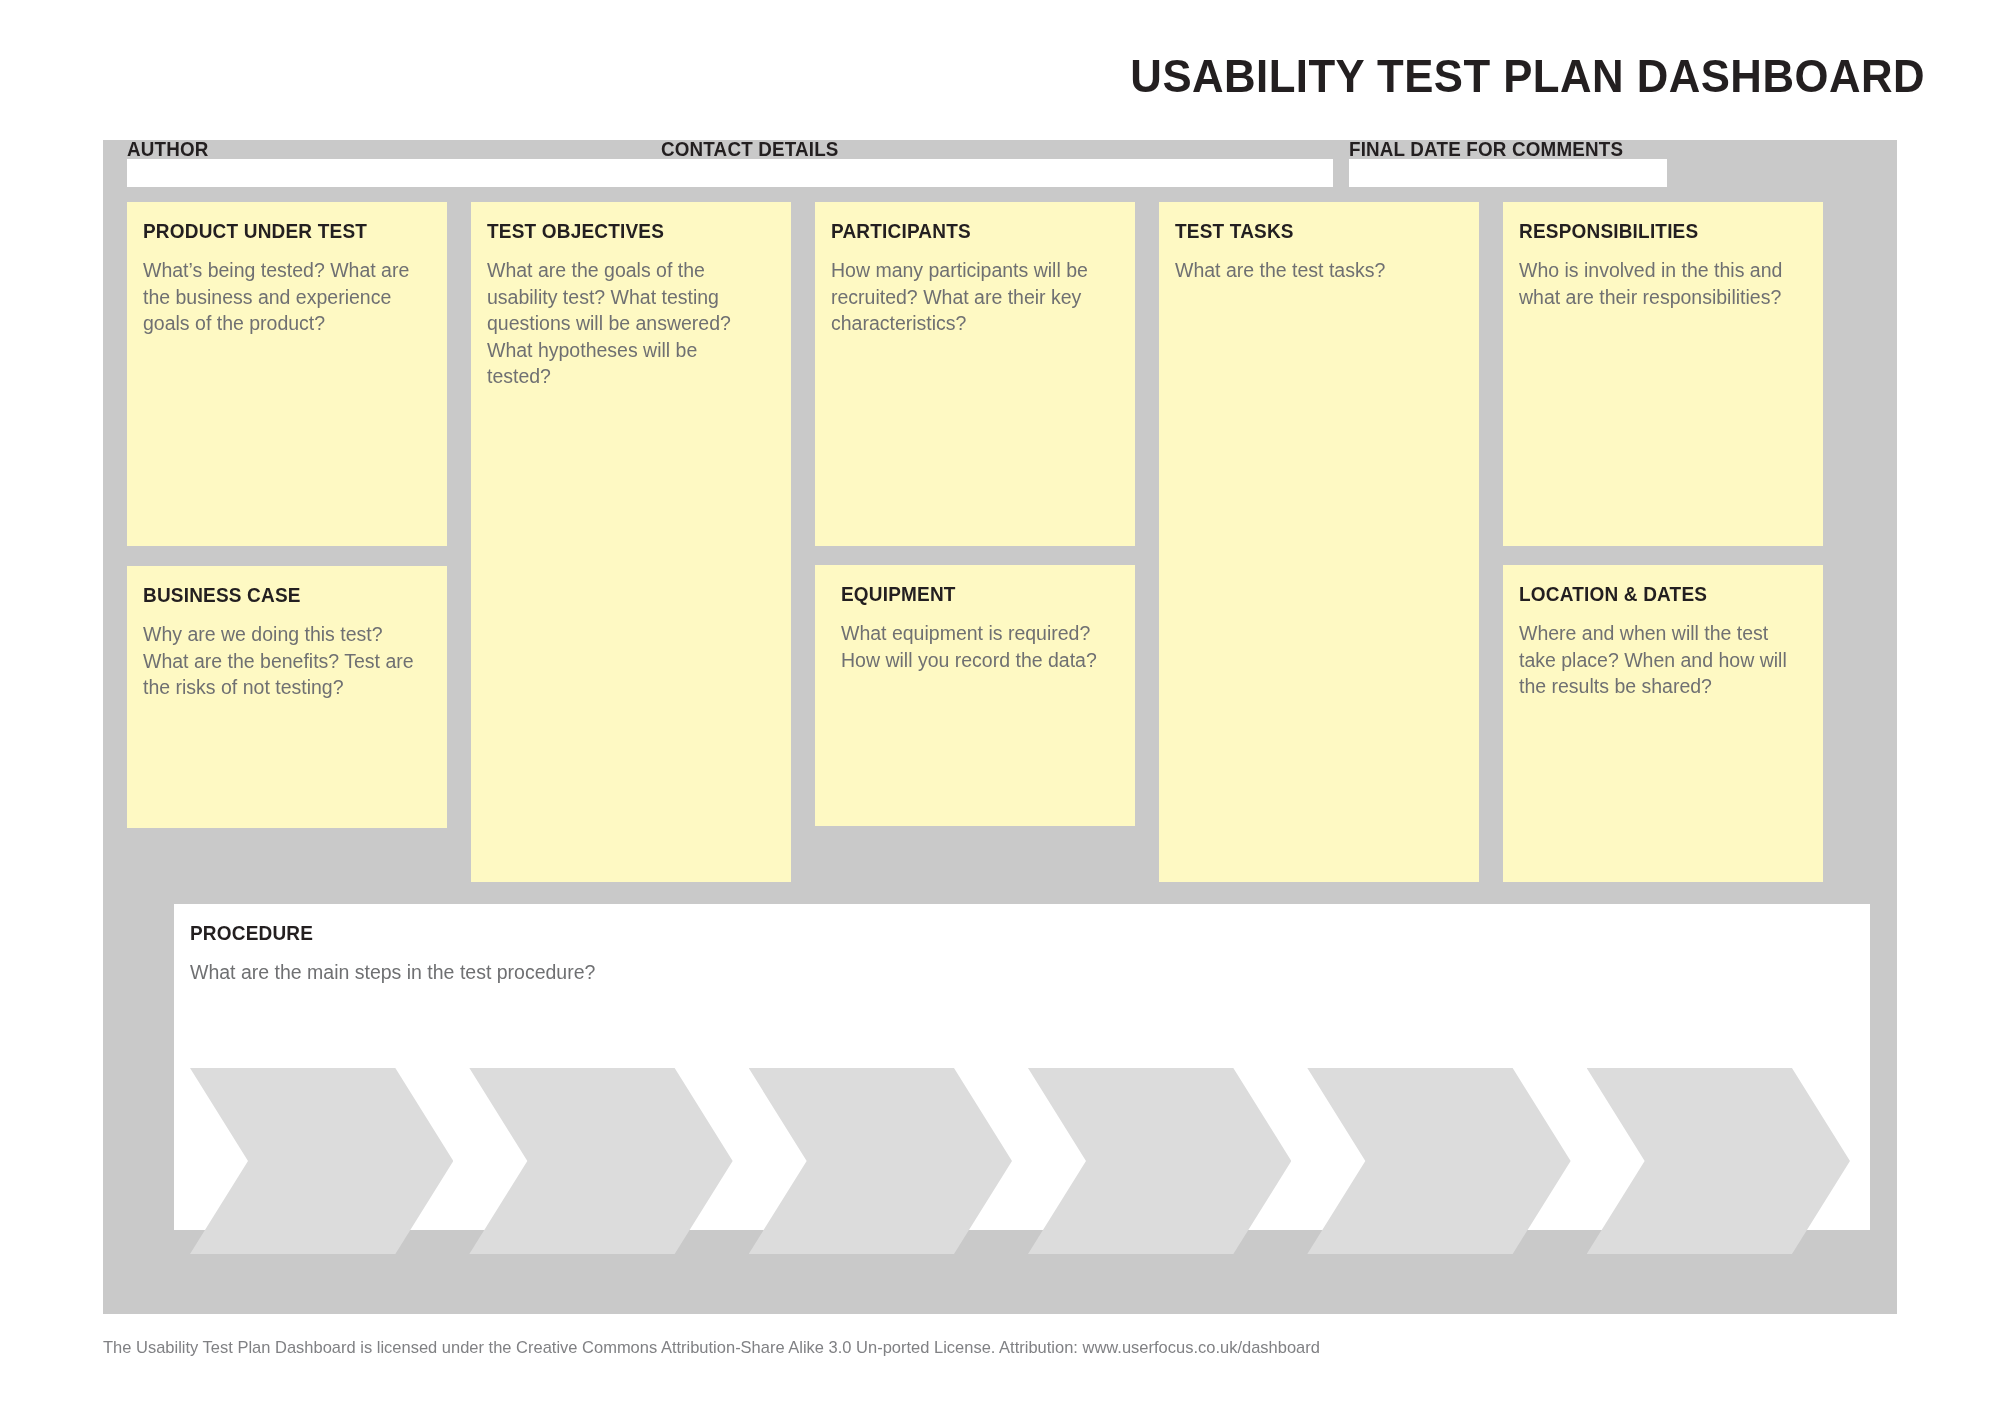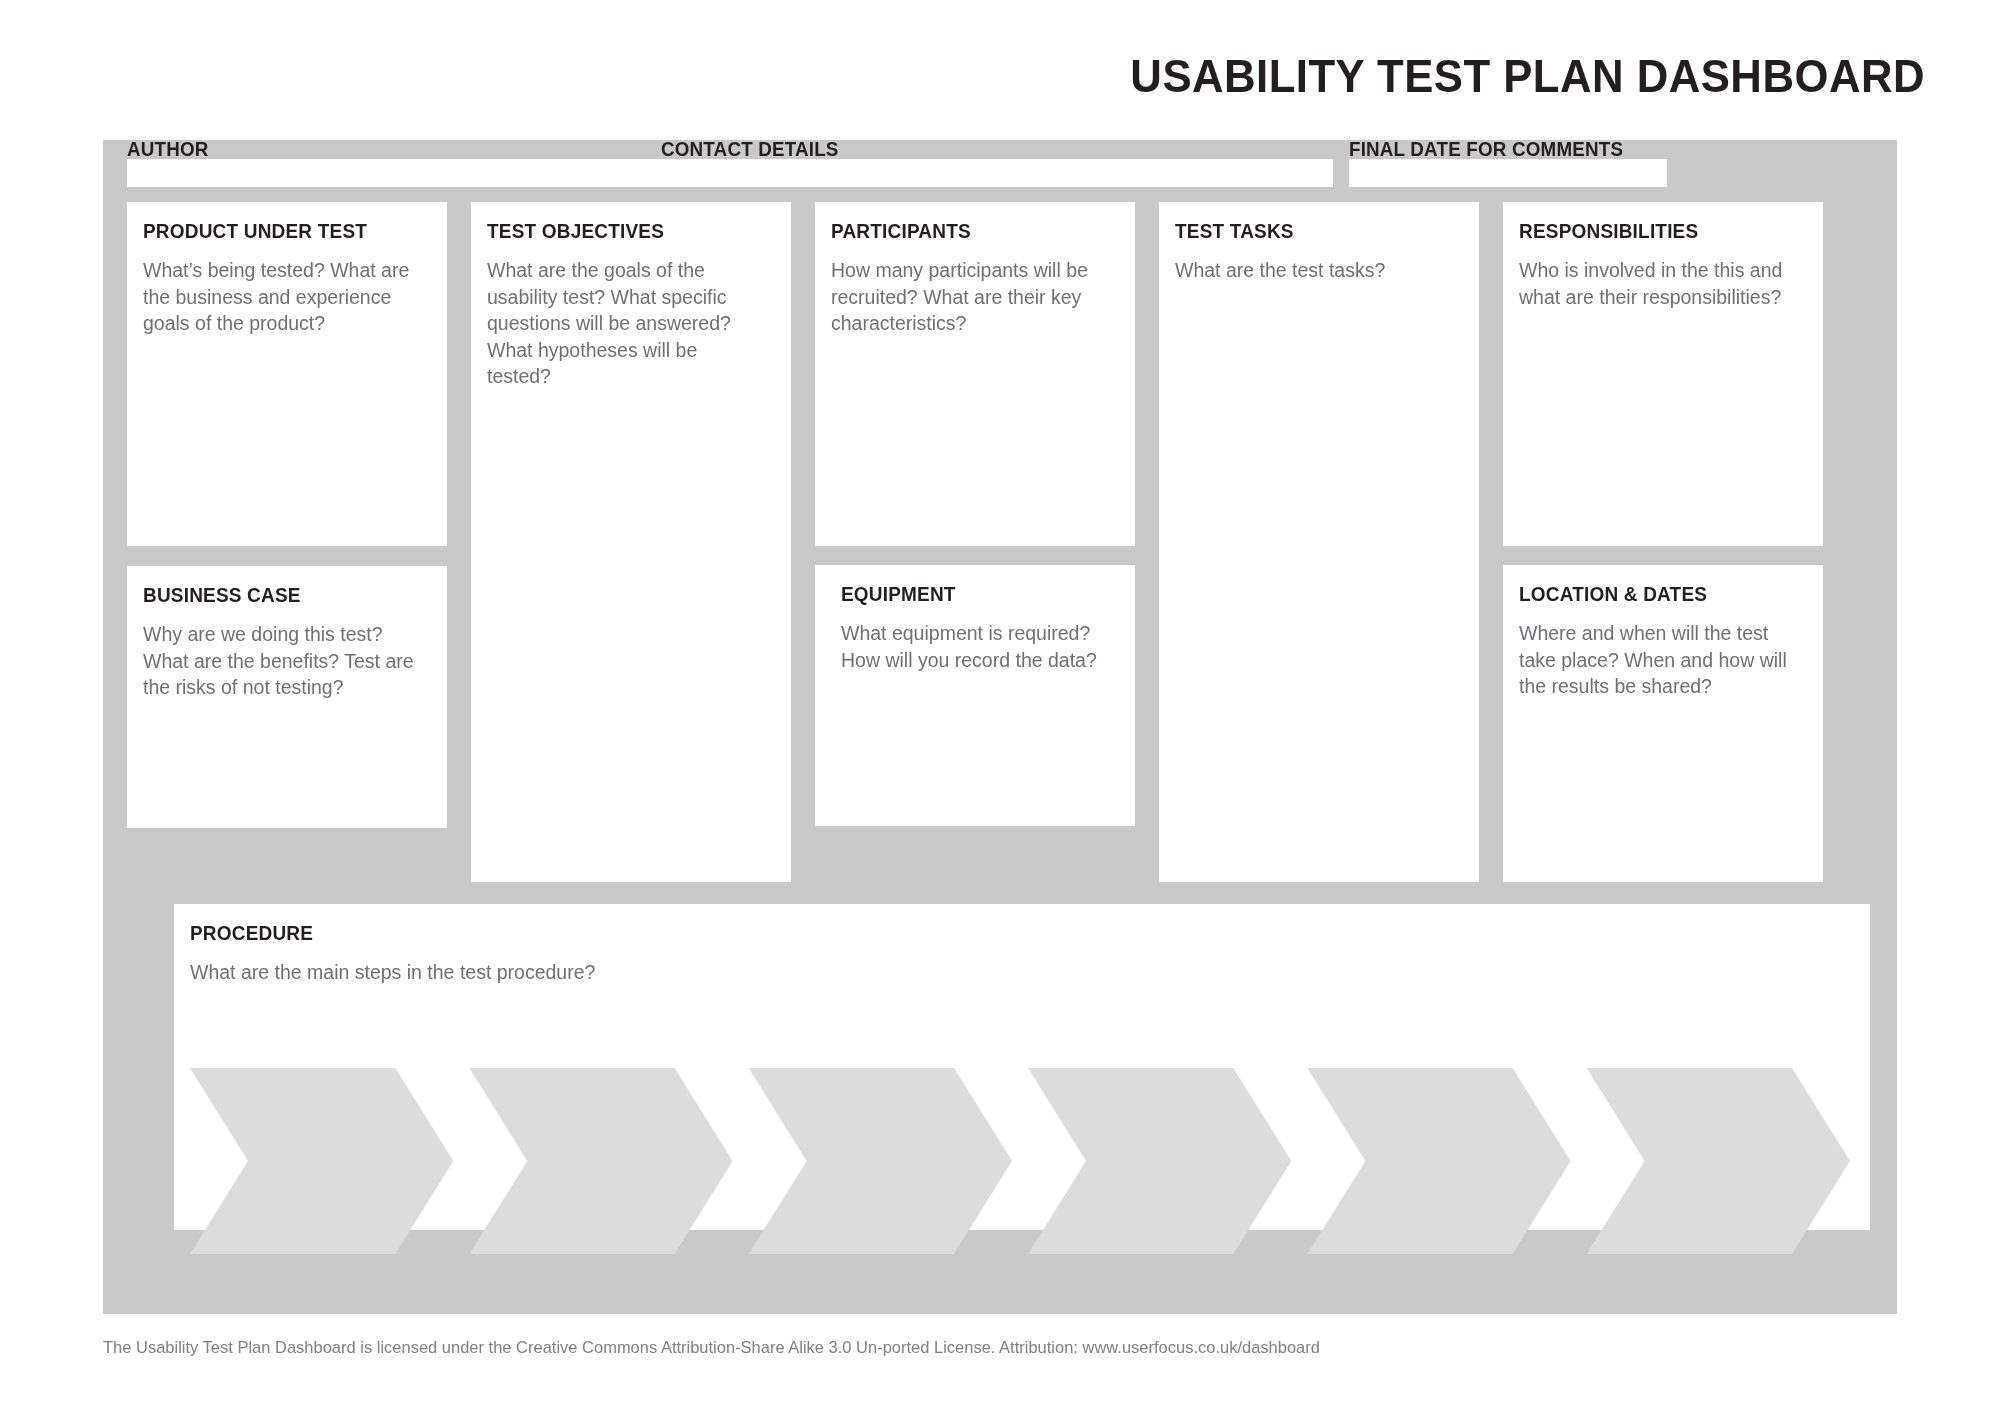--- a/index.html
+++ b/index.html
@@ -61,21 +61,21 @@
   }
   .field-input {
     position: absolute;
     background: #ffffff;
     height: 28px;
   }
 
   
   .card {
     position: absolute;
-    background: #ffffff;
+    background: #fef9c3;
     box-sizing: border-box;
     padding: 18px 29px 14px 16px;
   }
   .card-title {
     font-weight: bold;
     font-size: 20px;
     color: #231f20;
     letter-spacing: 0.2px;
     margin: 0 0 14px 0;
     transform: scaleX(0.95);
@@ -150,21 +150,21 @@
     <div class="field-label" style="left:1246px; top:-2px;">FINAL DATE FOR COMMENTS</div>
     <div class="field-input" style="left:1246px; top:19px; width:318px;"></div>
 
     <div class="card" style="left:24px; top:62px; width:320px; height:344px;">
       <div class="card-title">PRODUCT UNDER TEST</div>
       <div class="card-prompt" style="max-width:268px;">What’s being tested? What are the business and experience goals of the product?</div>
     </div>
 
     <div class="card" style="left:368px; top:62px; width:320px; height:680px;">
       <div class="card-title">TEST OBJECTIVES</div>
-      <div class="card-prompt" style="max-width:290px;">What are the goals of the usability test? What specific questions will be answered? What hypotheses will be tested?</div>
+      <div class="card-prompt" style="max-width:290px;">What are the goals of the usability test? What testing questions will be answered? What hypotheses will be tested?</div>
     </div>
 
     <div class="card" style="left:712px; top:62px; width:320px; height:344px;">
       <div class="card-title">PARTICIPANTS</div>
       <div class="card-prompt" style="max-width:272px;">How many participants will be recruited? What are their key characteristics?</div>
     </div>
 
     <div class="card" style="left:1056px; top:62px; width:320px; height:680px;">
       <div class="card-title">TEST TASKS</div>
       <div class="card-prompt" style="max-width:280px;">What are the test tasks?</div>

